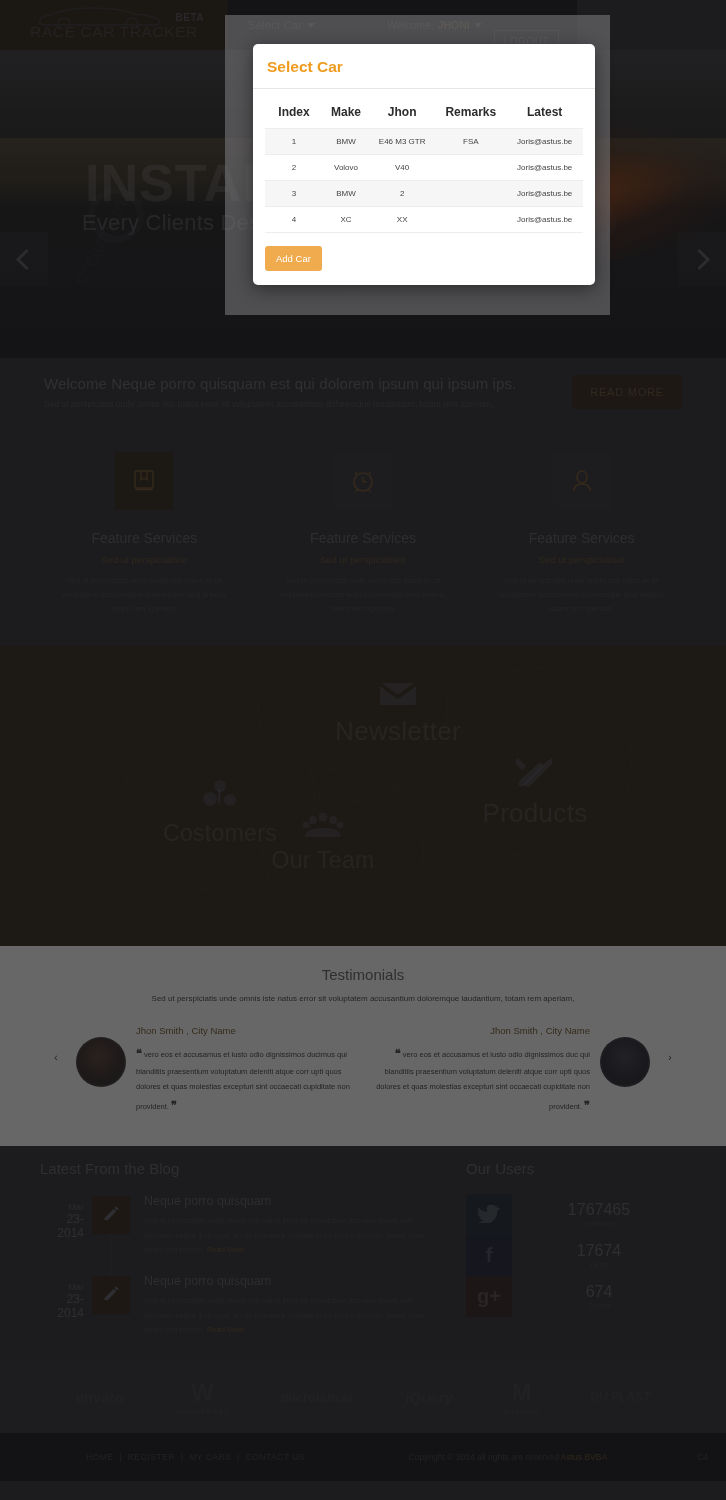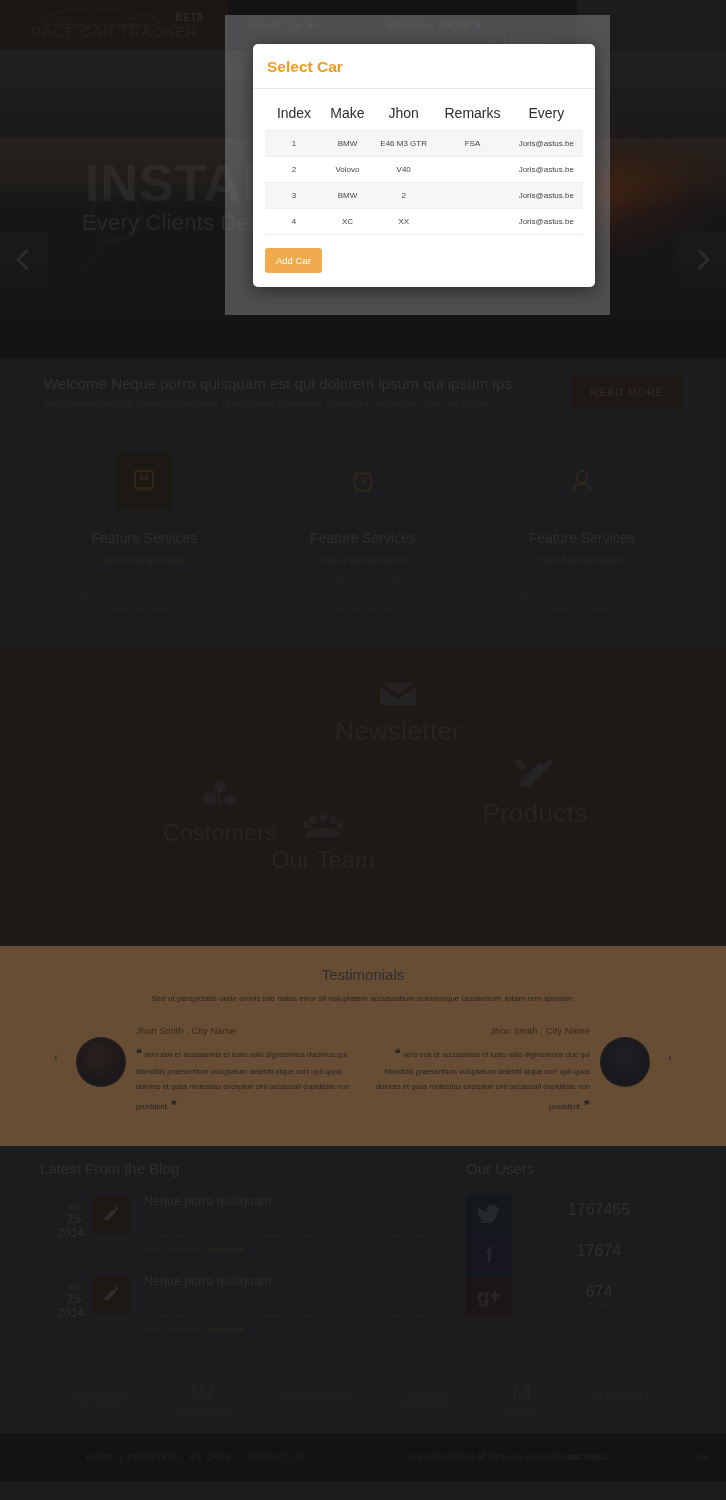--- a/index.html
+++ b/index.html
@@ -139,21 +139,21 @@
     background: #3d3226; overflow: hidden;
   }
   .dcircle {
     position: absolute; border: 1px dashed rgba(255,255,255,0.055); border-radius: 50%;
   }
   .c-item { position: absolute; text-align: center; color: rgba(215,218,228,0.16); }
   .c-label { font-size: 23px; letter-spacing: .3px; }
   .c-ico { color: rgba(150,165,190,0.20); margin-bottom: 4px; }
 
   
-  .testim { width: 726px; height: 200px; background: #fdba74; padding-top: 20px; position: relative; }
+  .testim { width: 726px; height: 200px; background: #ffffff; padding-top: 20px; position: relative; }
   .testim-title { text-align: center; font-size: 15px; color: #6c6c72; }
   .testim-sub { text-align: center; font-size: 8px; color: #4f4f55; margin-top: 11px; }
   .testim-row { display: flex; margin-top: 22px; padding: 0 76px; gap: 12px; }
   .tcard { flex: 1; display: flex; gap: 10px; }
   .tcard.right { flex-direction: row-reverse; text-align: right; }
   .t-avatar {
     width: 50px; height: 50px; border-radius: 50%; flex-shrink: 0;
     border: 2px solid rgba(255,255,255,0.05); margin-top: 12px;
     background: radial-gradient(circle at 45% 38%, #5e4a3e 0%, #3c3230 62%, #32302f 100%);
   }
@@ -224,21 +224,21 @@
   .modal {
     position: absolute; left: 253px; top: 44px; width: 342px;
     background: #fff; border-radius: 5px; z-index: 901;
     box-shadow: 0 4px 18px rgba(0,0,0,0.45); overflow: hidden;
   }
   .modal-head { padding: 14px 14px 12px 14px; border-bottom: 1px solid #e6e6e6; }
   .modal-title { font-size: 15.5px; font-weight: bold; color: #ef9b1e; }
   .modal-body { padding: 10px 12px 14px 12px; min-height: 185px; }
   table.cars { width: 100%; border-collapse: collapse; }
   table.cars th {
-    font-size: 14px; font-weight: normal; color: #2c2c2c; padding: 6px 4px 9px 4px;
+    font-size: 12px; font-weight: bold; color: #2c2c2c; padding: 6px 4px 9px 4px;
     text-align: center;
   }
   table.cars th:first-child, table.cars td:first-child { text-align: center; width: 58px; }
   table.cars td { font-size: 8px; color: #444; padding: 8px 4px; text-align: center; }
   table.cars tbody tr { border-bottom: 1px solid #ededed; }
   table.cars tbody tr:nth-child(odd) { background: #f6f6f6; }
   table.cars tbody tr:first-child { border-top: 1px solid #ededed; }
   .add-car {
     margin-top: 13px; background: #efab4e; color: #fff; border: none; border-radius: 3px;
     font-size: 9.5px; padding: 7px 11px; cursor: pointer;
@@ -551,21 +551,21 @@
       <div class="modal-title">Select Car</div>
     </div>
     <div class="modal-body">
       <table class="cars">
         <thead>
           <tr>
             <th>Index</th>
             <th>Make</th>
             <th>Jhon</th>
             <th>Remarks</th>
-            <th>Every</th>
+            <th>Latest</th>
           </tr>
         </thead>
         <tbody>
           <tr>
             <td>1</td>
             <td>BMW</td>
             <td>E46 M3 GTR</td>
             <td>FSA</td>
             <td>Joris@astus.be</td>
           </tr>

